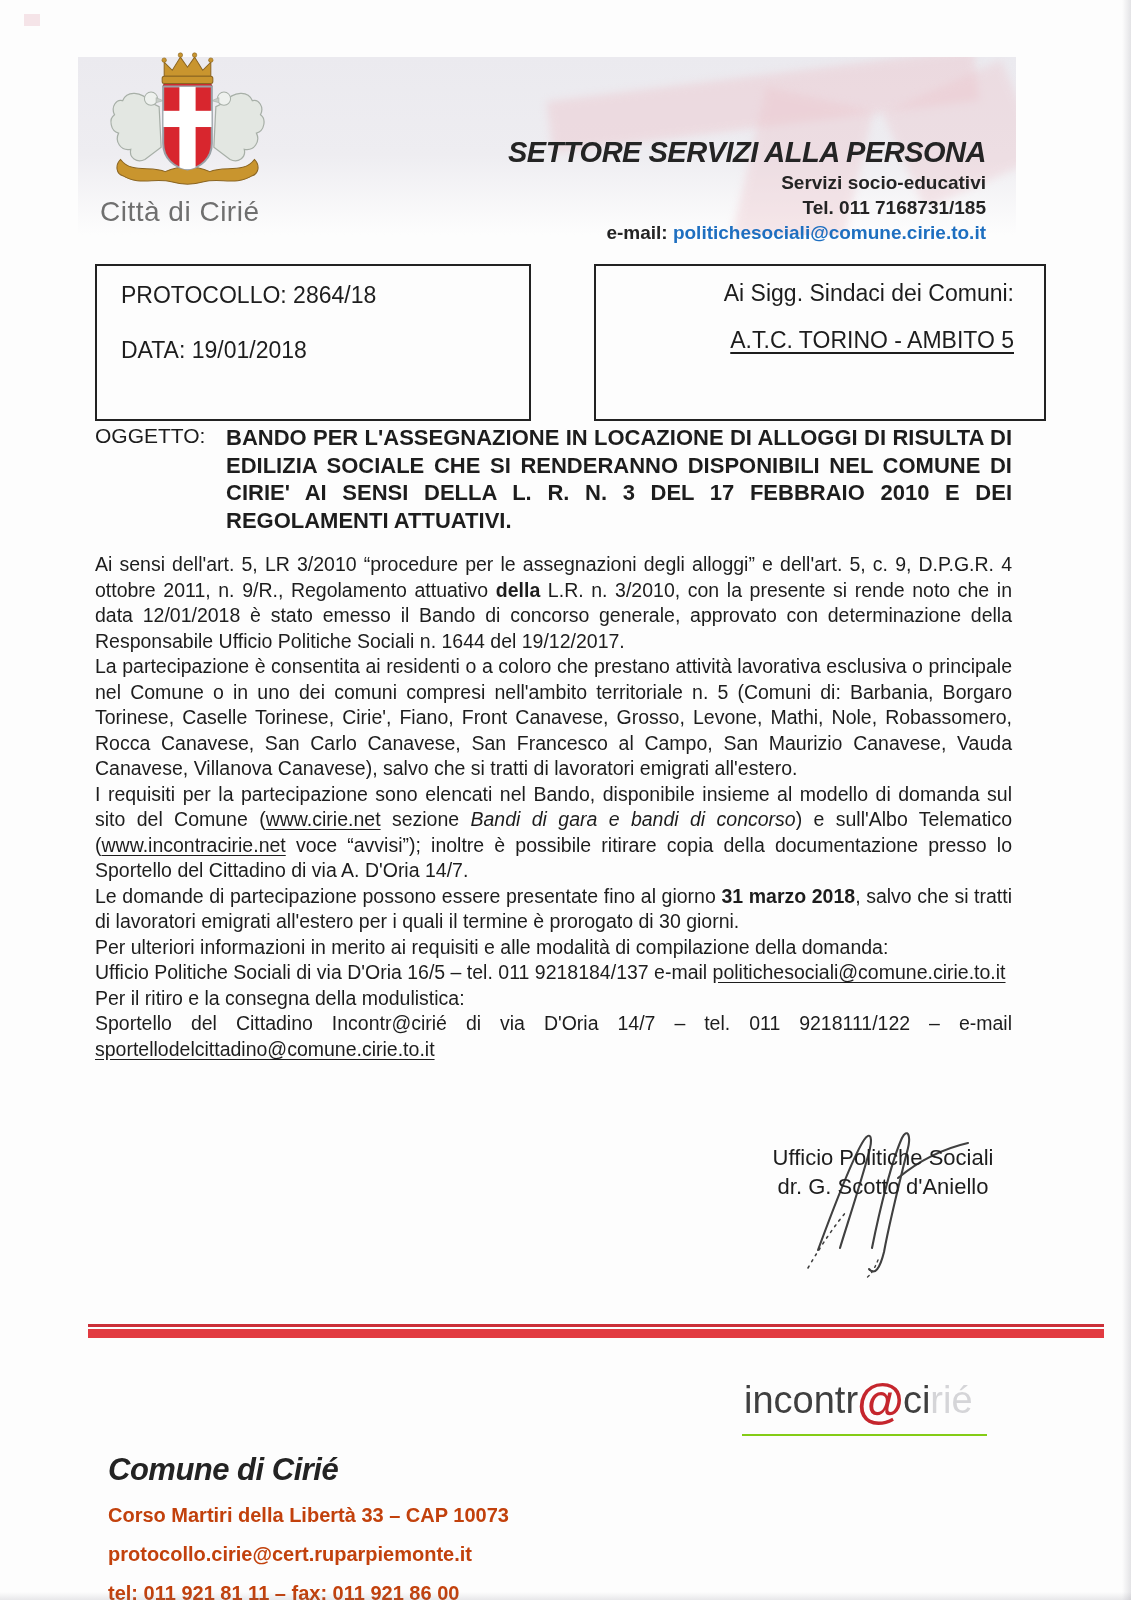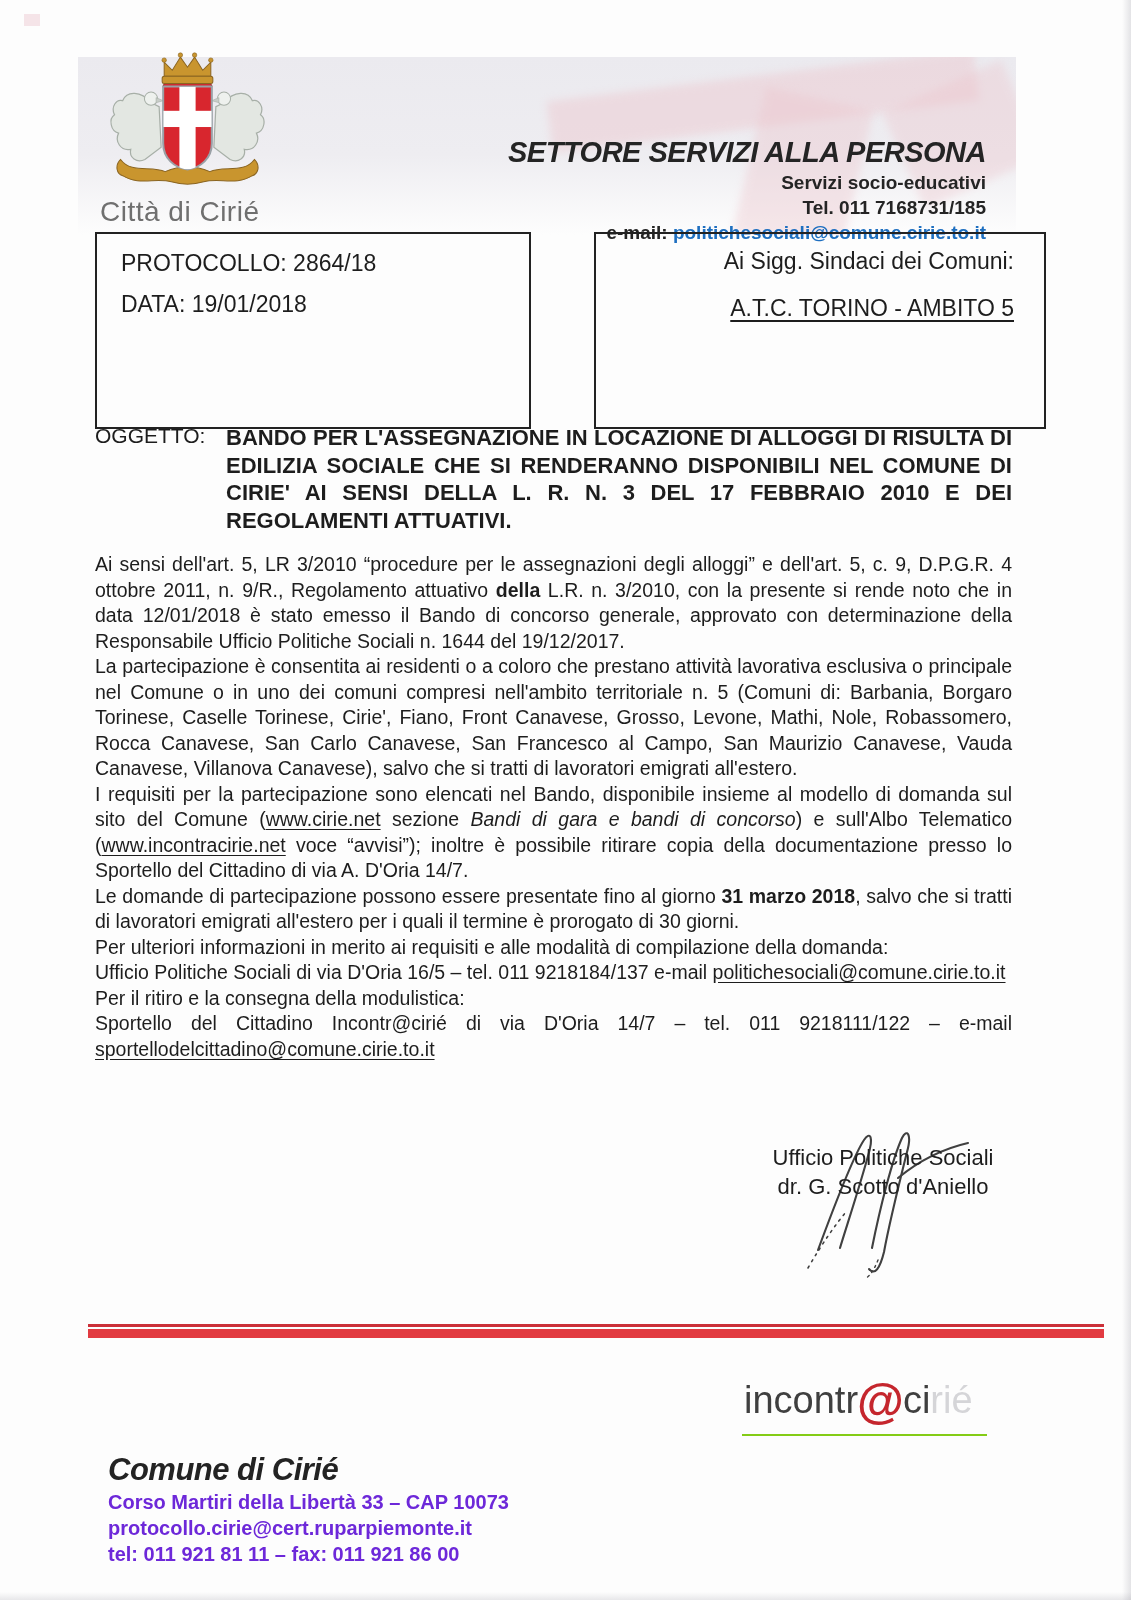--- a/index.html
+++ b/index.html
@@ -25,23 +25,23 @@
   .crest-caption {
     position:absolute; left:100px; top:196px; width:180px; text-align:left;
     font-size:28px; color:#6f6f6f; letter-spacing:.5px;
   }
 
   .header-text { position:absolute; left:420px; top:136px; width:566px; text-align:right; }
   .dept { font-size:29px; font-weight:bold; font-style:italic; letter-spacing:-.5px; color:#242424; }
   .hline { font-size:19px; font-weight:bold; margin-top:3px; color:#242424; }
   .blue { color:#1e6fc0; }
 
-  .box { position:absolute; top:232px; height:197px; border:2px solid #222; font-size:23px; }
+  .box { position:absolute; top:264px; height:157px; border:2px solid #222; font-size:23px; }
   .box-left  { left:95px;  width:436px; padding:16px 0 0 24px; }
-  .box-left .l2 { margin-top:14px; }
+  .box-left .l2 { margin-top:28px; }
   .box-right { left:594px; width:452px; padding:14px 30px 12px 0; text-align:right; }
   .box-right .l2 { margin-top:20px; text-decoration:underline; text-underline-offset:4px; }
 
   .subject { position:absolute; left:95px; top:424px; width:917px; display:flex; }
   .subject-label { flex:0 0 131px; font-size:21px; }
   .subject-text  { flex:1; font-size:22px; font-weight:bold; line-height:27.5px; text-align:justify; }
 
   .bodytext { position:absolute; left:95px; top:552px; width:917px;
               font-size:19.5px; line-height:25.5px; text-align:justify; }
   .bodytext p { margin:0; }
@@ -54,21 +54,21 @@
               font-size:22px; line-height:29px; }
   .sig-svg { position:absolute; left:778px; top:1120px; width:220px; height:160px; }
 
   .redline { position:absolute; left:88px; top:1324px; width:1016px; }
   .redline .thin  { height:3px; background:#cb3038; }
   .redline .gap   { height:2px; }
   .redline .thick { height:9px; background:#e23b41; }
 
   .footer-left { position:absolute; left:108px; top:1452px; }
   .fl-name  { font-size:31px; font-weight:bold; font-style:italic; letter-spacing:-.5px; color:#232323; }
-  .fl-line  { font-size:20px; font-weight:bold; margin-top:3px; color:#6d28d9; }
+  .fl-line  { font-size:20px; font-weight:bold; margin-top:16px; color:#c2410c; }
 
   .logo-wrap { position:absolute; left:742px; top:1376px; }
   .logo-line { display:inline-block; border-bottom:2px solid #84cc16; padding:0 14px 5px 2px;
                font-size:38px; color:#3f3f3f; line-height:1.1; }
   .logo-at { color:#c5262d; font-weight:bold; font-size:48px; vertical-align:-5px; margin:0 -1px; }
   .logo-faint { color:#d5d5d8; }
   .footer-right-text { position:absolute; left:620px; top:1447px; width:356px; text-align:right;
                        font-size:20px; font-weight:bold; }
   .footer-right-text .fr-email { margin-top:2px; }
 

